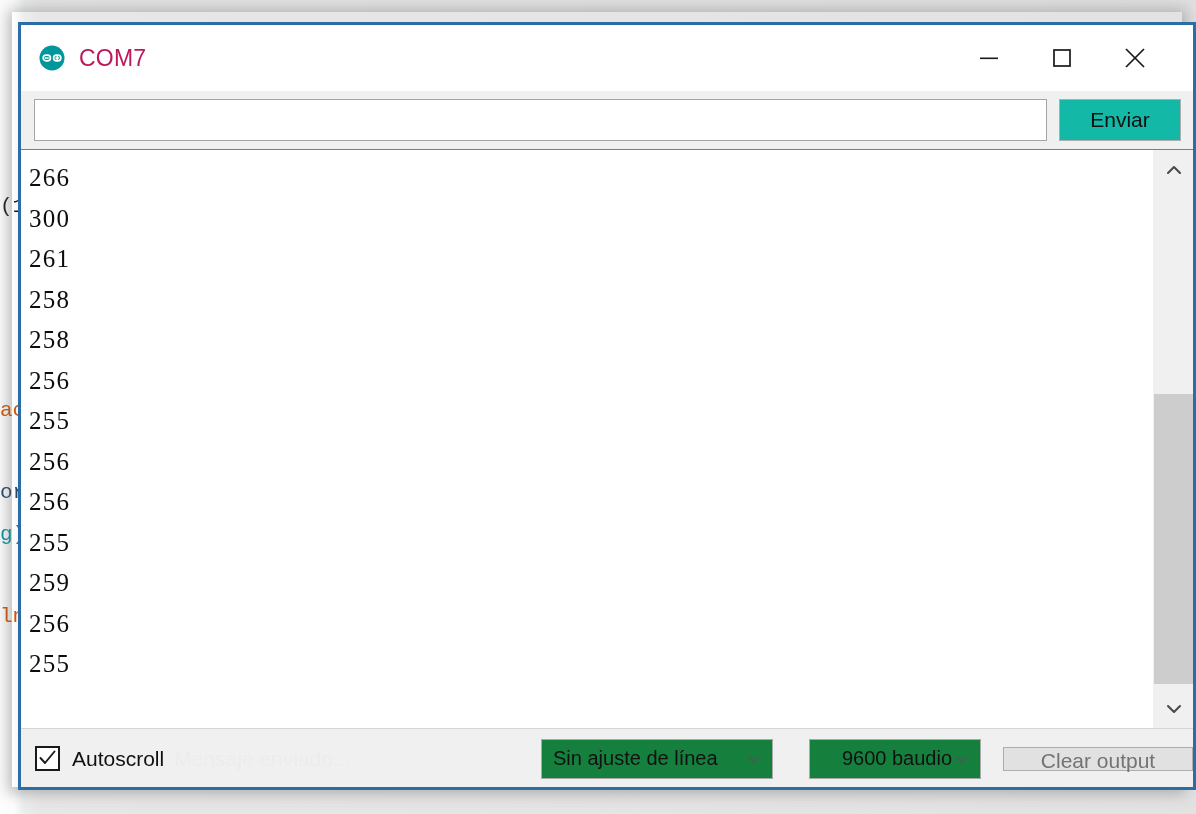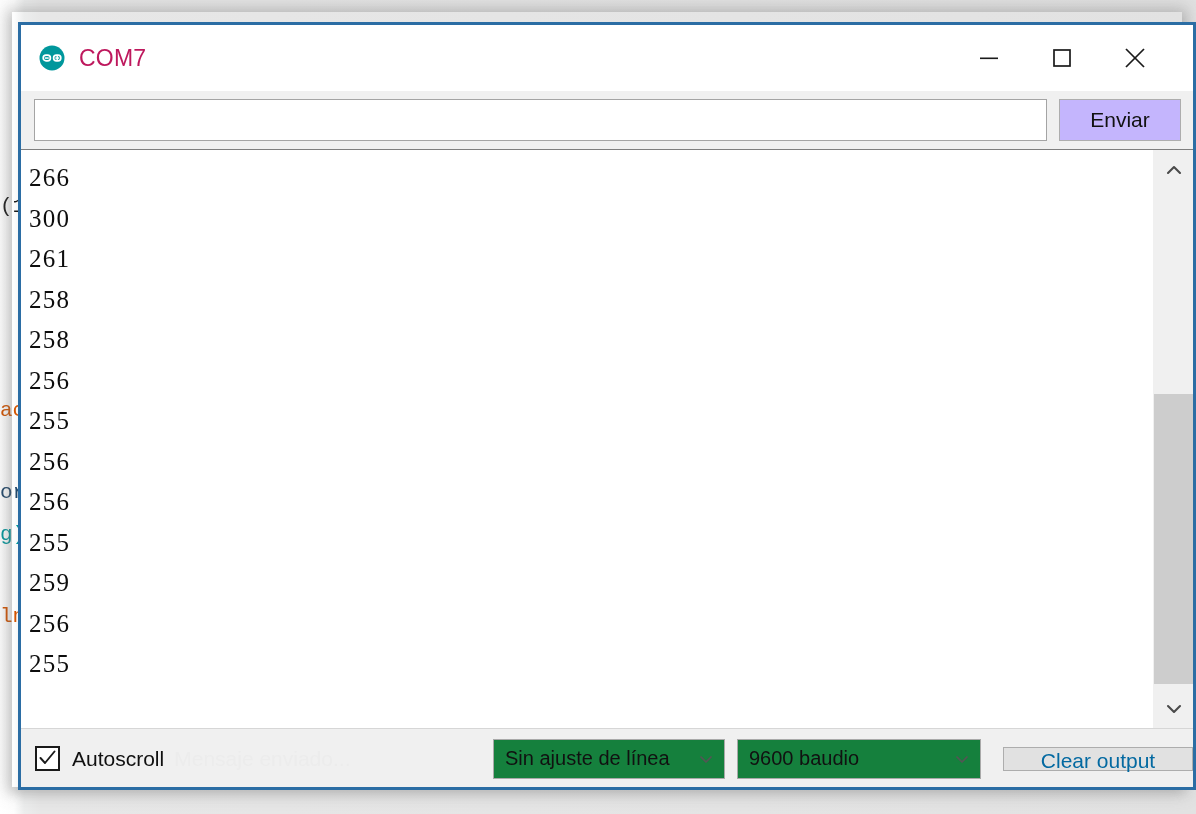--- a/index.html
+++ b/index.html
@@ -111,21 +111,21 @@
     font-family: "Liberation Sans", sans-serif;
     color: #111;
     outline: none;
     border-radius: 0;
   }
   #send-button {
     margin-left: 12px;
     margin-right: 12px;
     width: 122px;
     height: 42px;
-    background: #c4b5fd;
+    background: #14b8a6;
     border: 1px solid #adadad;
     box-sizing: border-box;
     font-size: 21px;
     font-family: "Liberation Sans", sans-serif;
     color: #111;
     cursor: default;
     border-radius: 0;
   }
 
   
@@ -227,33 +227,33 @@
     display: flex;
     align-items: center;
     justify-content: space-between;
     padding: 0 8px 0 11px;
     font-size: 20px;
     color: #111;
     cursor: default;
     flex: 0 0 auto;
   }
   #wrap-select { width: 232px; margin-left: auto; }
-  #baud-select { width: 244px; margin-left: 12px; }
+  #baud-select { width: 172px; margin-left: 36px; justify-content: flex-end; }
   .dd-label { white-space: nowrap; }
   #clear-button {
     margin-left: 22px;
     margin-right: 0px;
     width: 190px;
     height: 24px;
     background: #e1e1e1;
     border: 1px solid #adadad;
     box-sizing: border-box;
     font-size: 21px;
     font-family: "Liberation Sans", sans-serif;
-    color: #0369a1;
+    color: #737373;
     cursor: default;
     flex: 0 0 auto;
     border-radius: 0;
   }
 </style>
 </head>
 <body>
 
 <div id="desktop">
   <div id="editor-bg">

